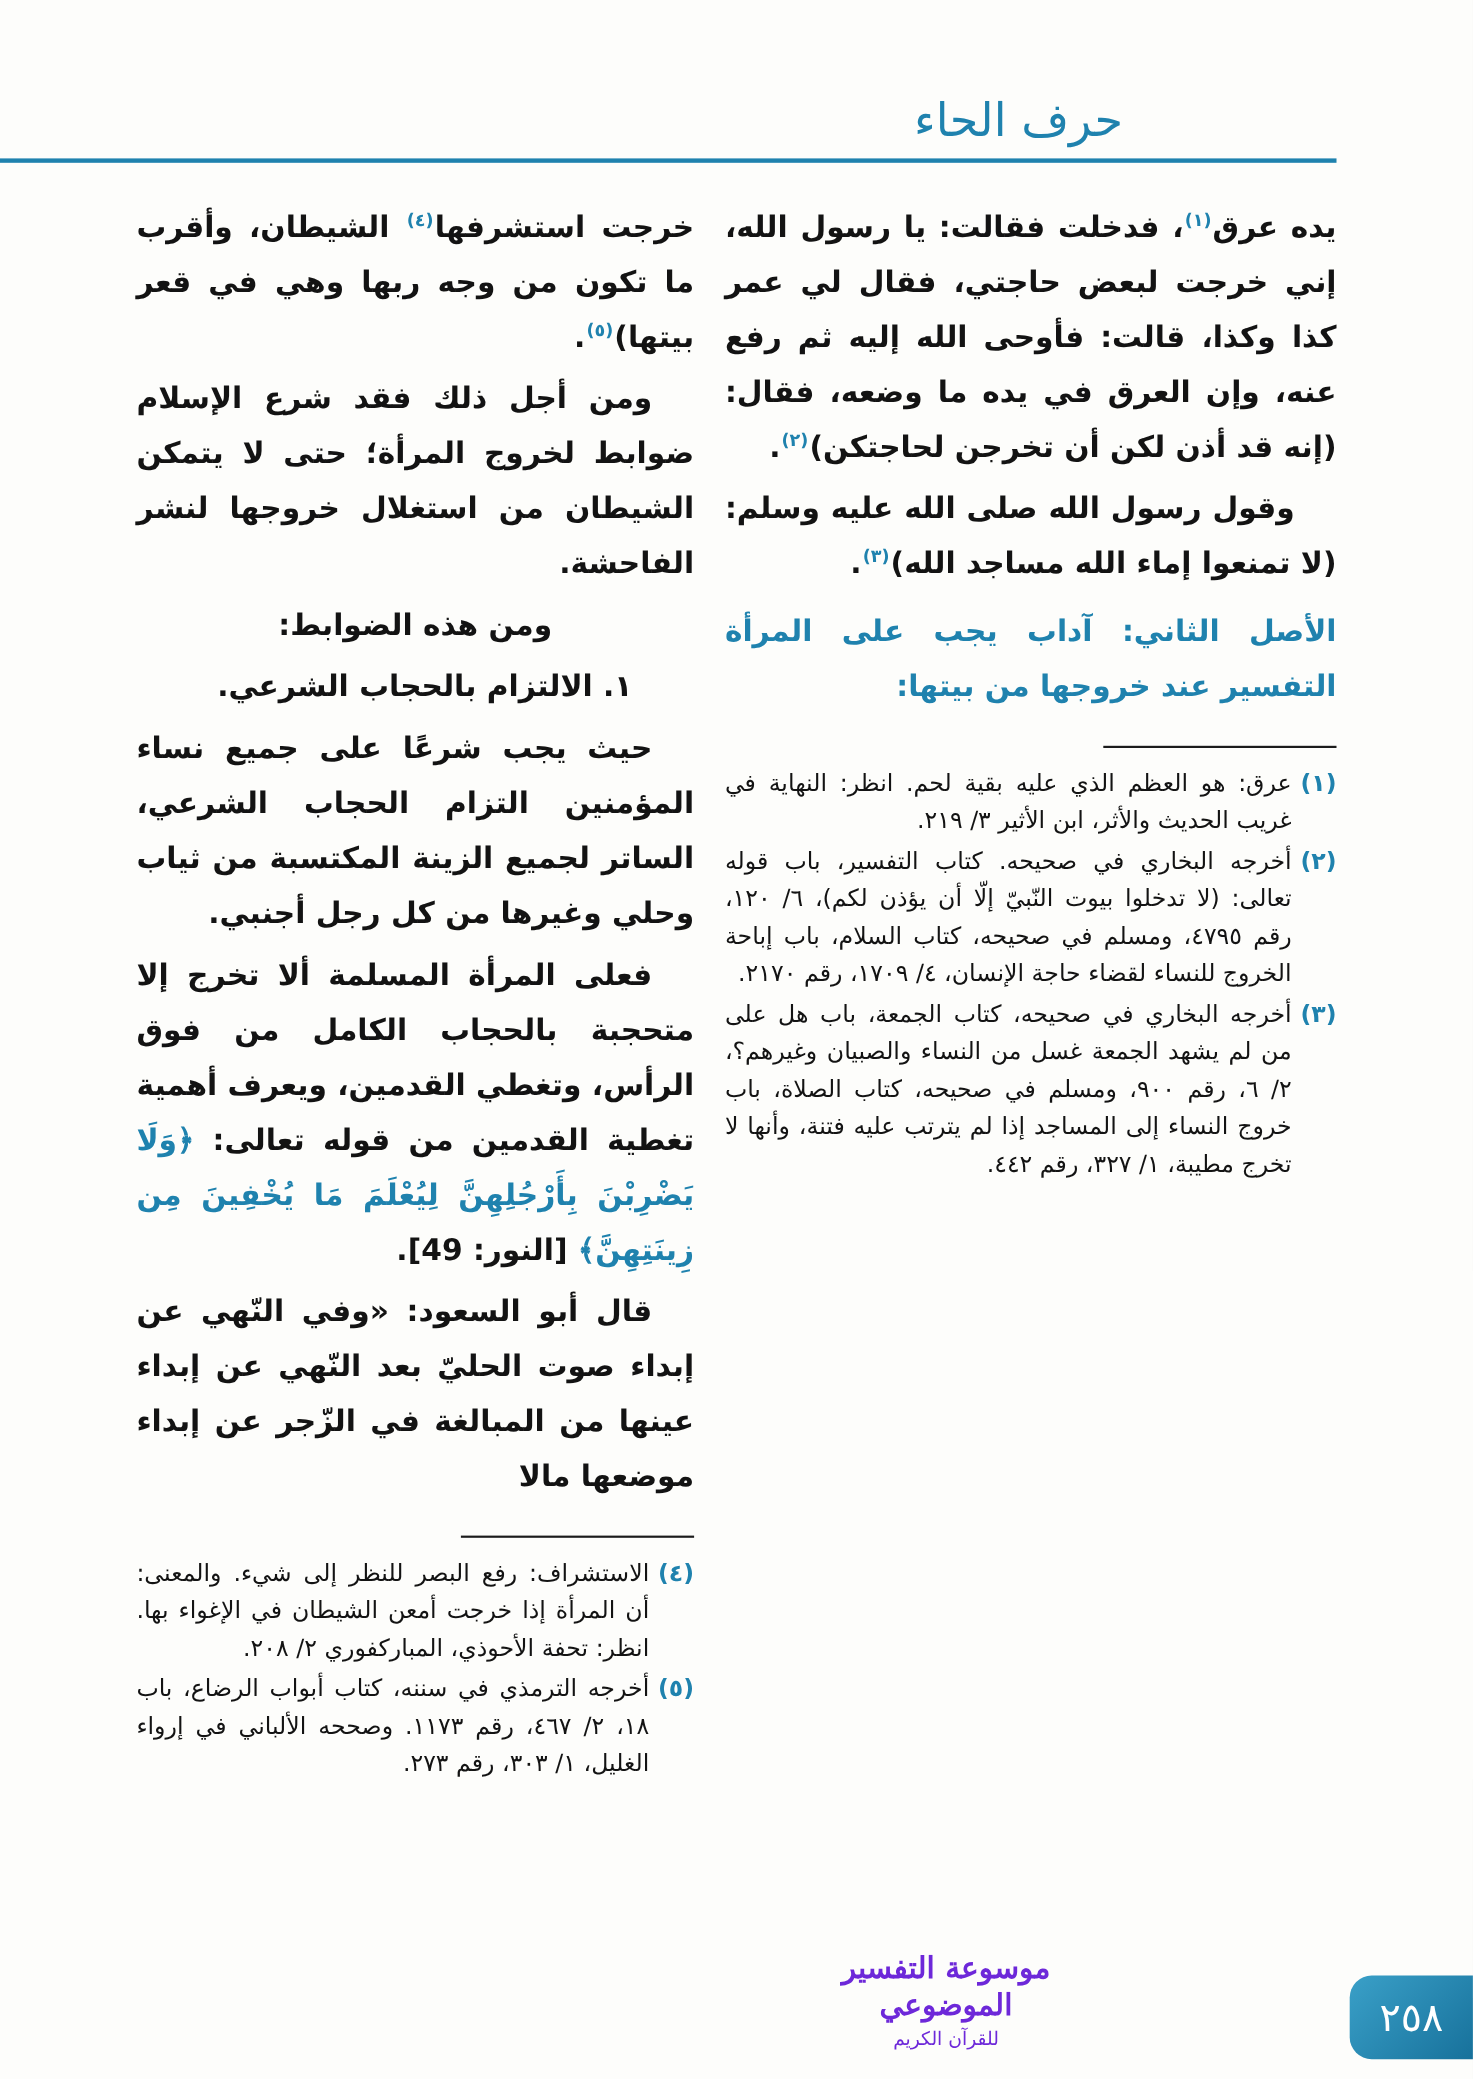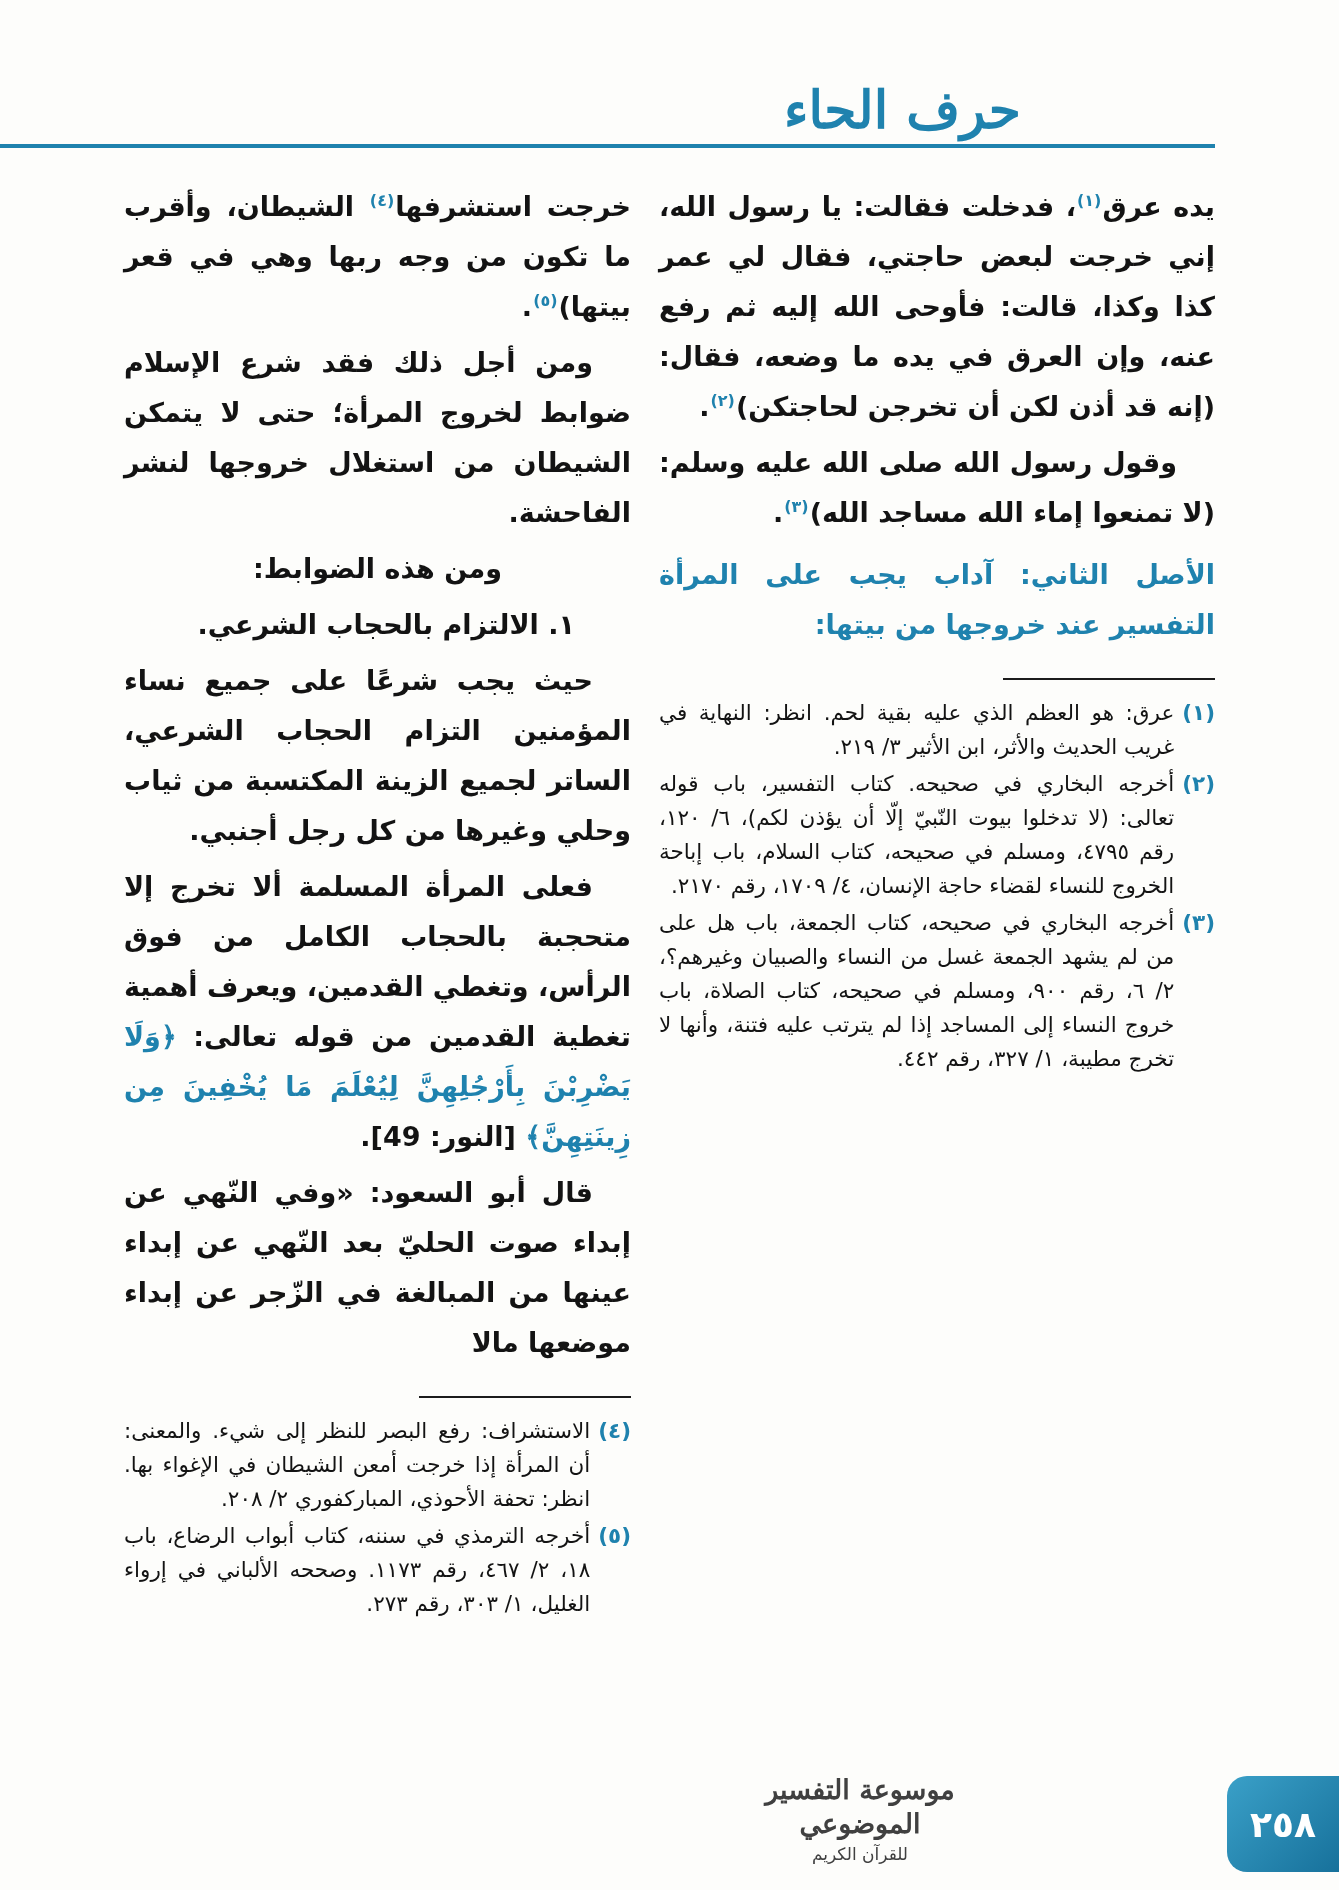--- a/index.html
+++ b/index.html
@@ -13,22 +13,22 @@
     font-family:"DejaVu Sans","Liberation Sans",sans-serif;
     color:#131313;
     overflow:hidden;
   }
   
   .header { padding-top:86px; }
   .header-title {
     text-align:right;
     padding-left:0;
     padding-right:318px;
-    font-size:52px;
-    font-weight:bold;
+    font-size:42px;
+    font-weight:normal;
     color:var(--accent,#1f82ae);
     font-family:"DejaVu Serif","Liberation Serif",serif;
     letter-spacing:1px;
     line-height:48px;
   }
   .header-rule {
     margin:10px 124px 0 0;
     height:4px;
     background:var(--accent,#1f82ae);
   }
@@ -91,47 +91,47 @@
     white-space:nowrap;
   }
   .fn-text { flex:1 1 auto; }
   
   .footer-logo {
     position:absolute;
     bottom:26px;
     right:384px;
     width:190px;
     text-align:center;
-    color:#404040;
+    color:#6d28d9;
   }
   .logo-main {
     font-family:"DejaVu Serif","Liberation Serif",serif;
     font-weight:bold;
     font-size:27px;
     line-height:34px;
   }
   .logo-sub {
     font-size:17px;
     margin-top:3px;
     letter-spacing:1px;
   }
   .page-badge {
     position:absolute;
     right:0;
     bottom:18px;
     width:112px;
-    height:96px;
+    height:76px;
     background:linear-gradient(135deg,#3aa0c8,#17719b);
     border-radius:20px 0 0 20px;
     color:#ffffff;
     display:flex;
     align-items:center;
     justify-content:center;
     font-size:36px;
-    font-weight:bold;
+    font-weight:normal;
   }
 </style>
 </head>
 <body>
 
 <div class="page">
 
   <header class="header">
     <div class="header-title">حرف الحاء</div>
     <div class="header-rule"></div>

